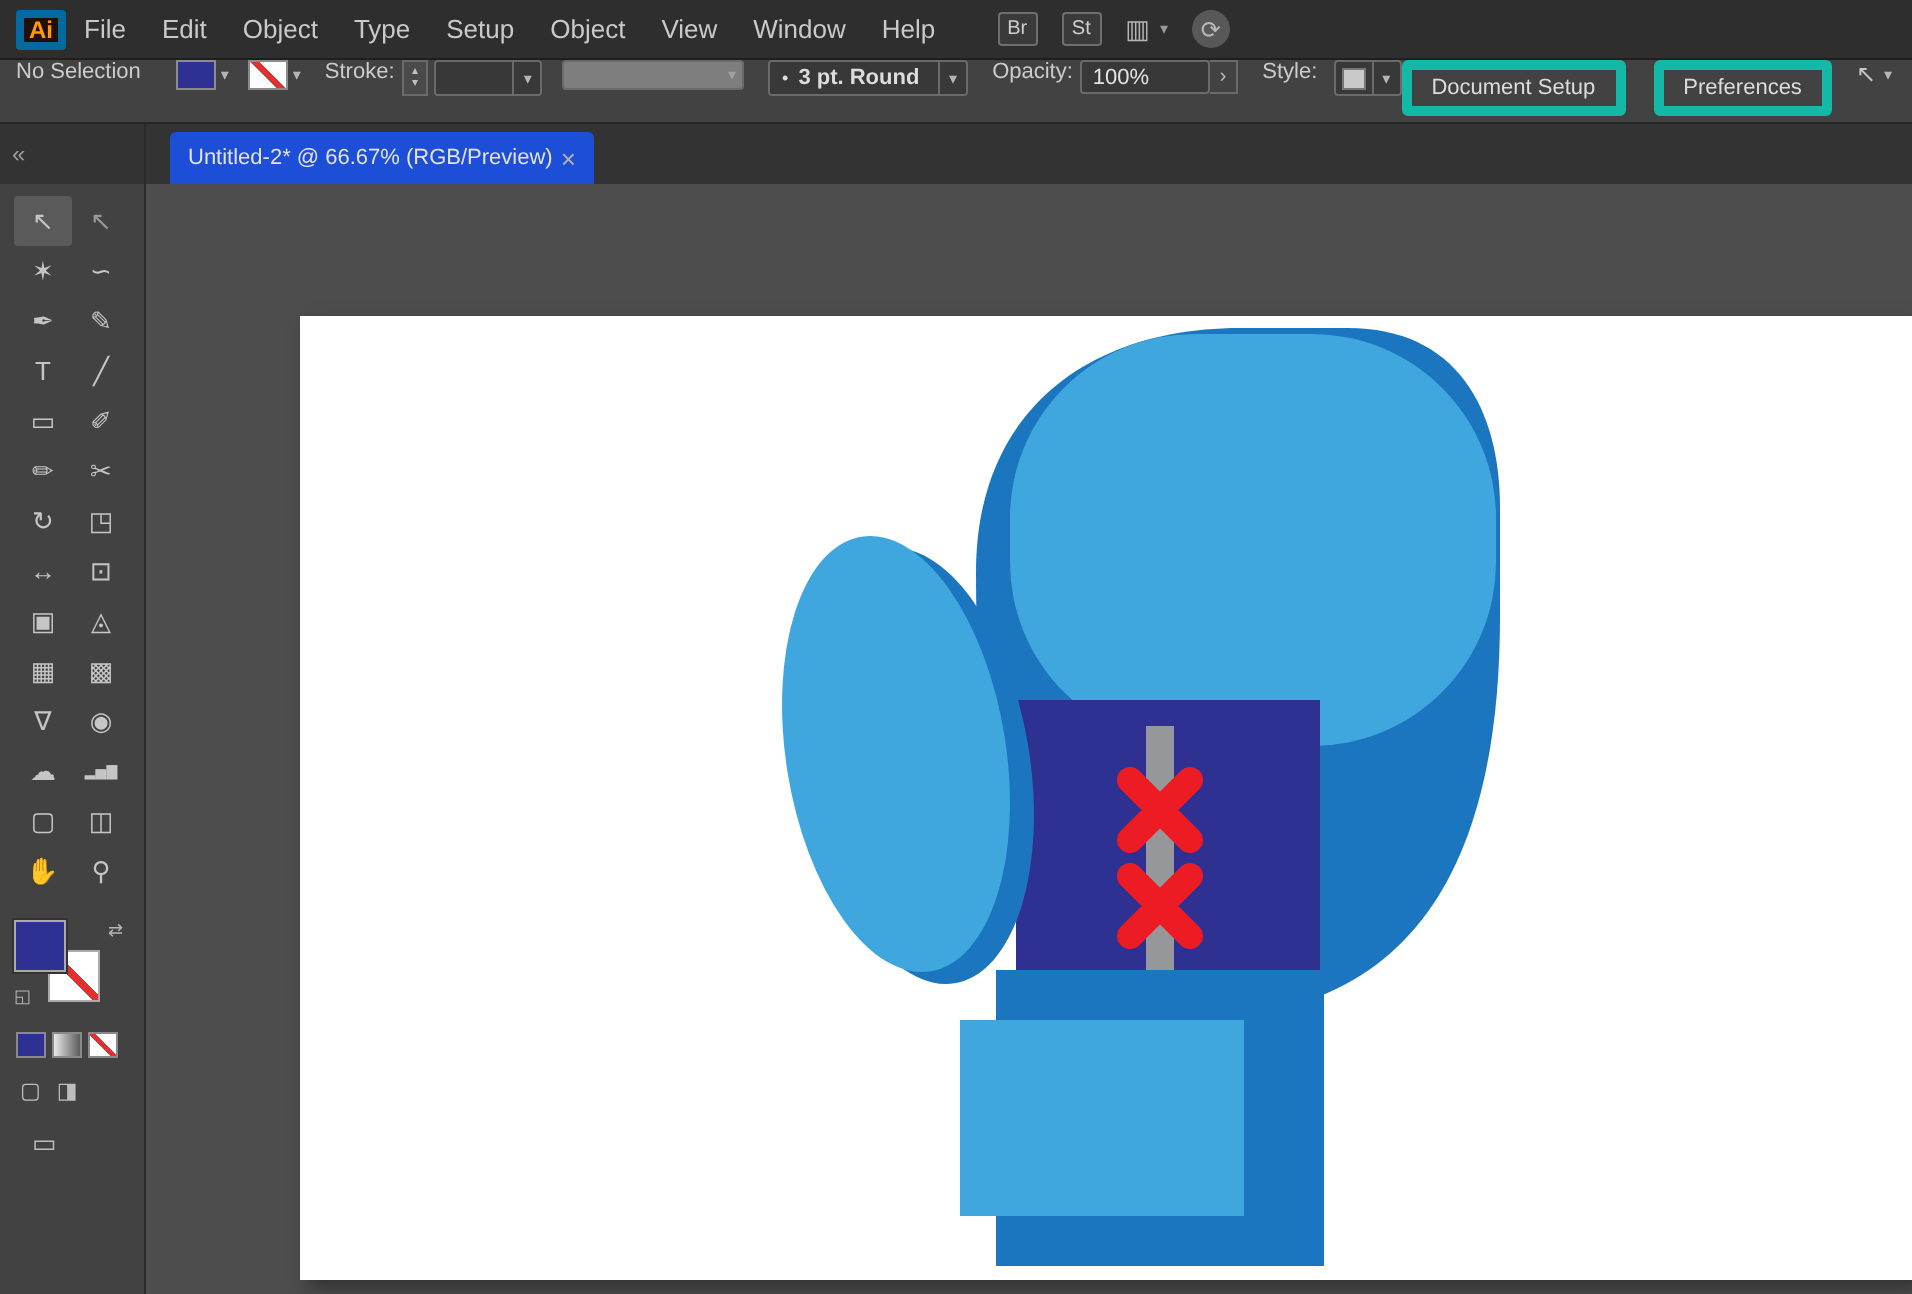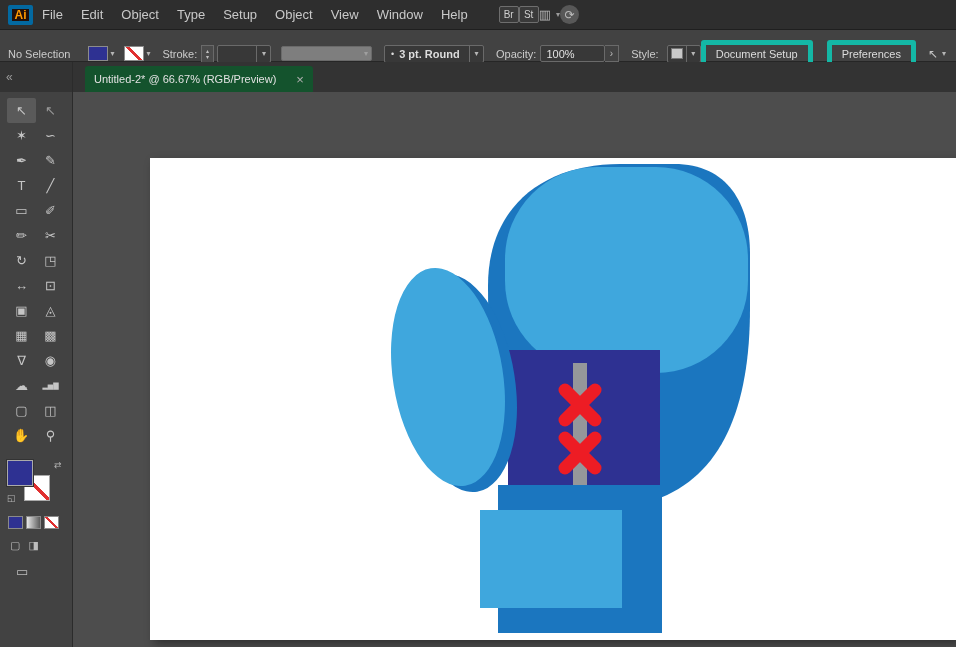--- a/index.html
+++ b/index.html
@@ -6,33 +6,33 @@
   html,body { width:956px; height:647px; overflow:hidden; background:#4d4d4d;
               font-family:"Liberation Sans", sans-serif; -webkit-font-smoothing:antialiased; }
 
   
   .menubar { height:29px; background:#2e2e2e; display:flex; align-items:center;
              color:#c9c9c9; font-size:13px; }
   .ai-logo { margin-left:8px; width:25px; height:20px; background:#21100a;
              border:4px solid #0369a1; border-radius:2px; color:#ff9a00; font-weight:bold;
              font-size:12px; display:flex; align-items:center; justify-content:center; }
   .menu-item { padding:0 9px; cursor:default; }
-  .mb-right { display:flex; align-items:center; margin-left:22px; gap:0; }
+  .mb-right { display:flex; align-items:center; margin-left:22px; gap:12px; }
   .mb-btn { width:20px; height:17px; background:#3a3a3a; border:1px solid #6e6e6e;
             border-radius:2px; color:#cfcfcf; font-size:10px; display:flex;
             align-items:center; justify-content:center; }
   .ws-icon { color:#b5b5b5; font-size:13px; display:flex; align-items:center; gap:3px; }
   .ws-icon .chev { font-size:8px; color:#9a9a9a; }
   .sync-icon { width:19px; height:19px; border-radius:50%; background:#585858; color:#b9b9b9;
                font-size:12px; display:flex; align-items:center; justify-content:center; }
 
   
   .controlbar { height:33px; background:#424242; border-top:1px solid #1f1f1f;
-                border-bottom:1px solid #262626; display:flex; align-items:center;
-                font-size:11px; color:#cccccc; padding:16px 10px 0 8px; }
+                border-bottom:1px solid #262626; display:flex; align-items:flex-start;
+                font-size:11px; color:#cccccc; padding:0 10px 0 8px; }
   .cb-label { margin-right:4px; white-space:nowrap; }
   .swatch { width:20px; height:15px; border:1px solid #8c8c8c; background:#fff; }
   .swatch.fill { background:#2e3192; }
   .swatch.none-slash { background:linear-gradient(45deg,#fff 43%,#e03030 43%,#e03030 57%,#fff 57%); }
   .chev { font-size:8px; color:#b5b5b5; margin-left:2px; }
   .grp { display:flex; align-items:center; }
   .spinner { width:13px; height:18px; border:1px solid #6a6a6a; background:#4a4a4a;
              display:flex; flex-direction:column; align-items:center; justify-content:center;
              font-size:6px; line-height:6px; color:#c0c0c0; margin-right:3px; }
   .combo { height:18px; border:1px solid #6a6a6a; background:#383838; border-radius:2px;
@@ -85,23 +85,23 @@
   .cr-btn { width:15px; height:13px; border:1px solid #8a8a8a; }
   .cr-color { background:#2e3192; }
   .cr-grad { background:linear-gradient(90deg,#e8e8e8,#5c5c5c); }
   .cr-none { background:linear-gradient(45deg,#fff 43%,#e03030 43%,#e03030 57%,#fff 57%); }
   .mode-row { display:flex; gap:8px; margin:10px 0 0 10px; color:#bdbdbd; font-size:11px; }
   .screen-row { margin:12px 0 0 16px; color:#bdbdbd; font-size:13px; }
 
   
   .canvas { flex:1; display:flex; flex-direction:column; min-width:0; }
   .tabstrip { height:30px; background:#333333; display:flex; align-items:flex-end; flex:none; }
-  .tab { margin-left:12px; height:26px; background:#14532d; border-radius:3px 3px 0 0;
+  .tab { margin-left:12px; height:26px; background:#1d4ed8; border-radius:3px 3px 0 0;
          display:flex; align-items:center; padding:0 9px; font-size:11px; color:#e2e2e2;
-         gap:20px; white-space:nowrap; }
+         gap:4px; white-space:nowrap; }
   .tab .close { color:#b0b0b0; font-size:13px; line-height:1; }
   .document { flex:1; position:relative; background:#4d4d4d; overflow:hidden; }
   .artboard { position:absolute; left:77px; top:66px; width:806px; height:482px;
               background:#ffffff; box-shadow:4px 4px 9px rgba(0,0,0,0.38); }
   .artboard svg { display:block; width:100%; height:100%; }
 </style>
 </head>
 <body>
 
 <div class="menubar">

